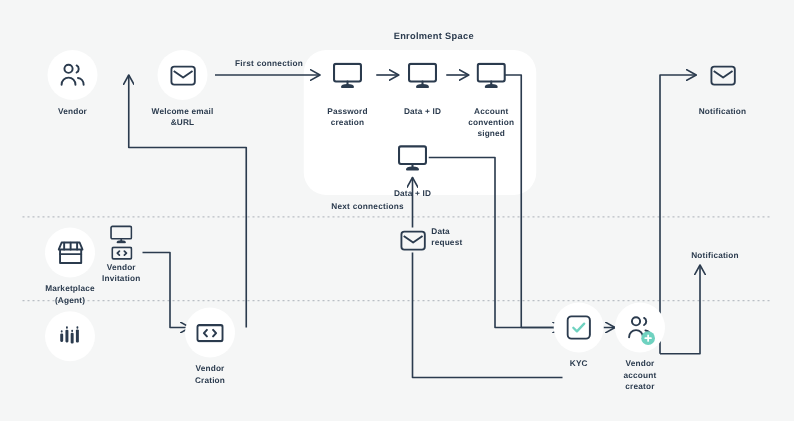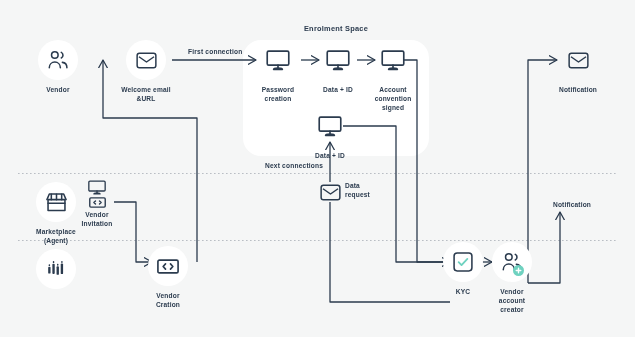--- a/index.html
+++ b/index.html
@@ -62,21 +62,21 @@
 <body>
 
 <div id="stage">
 
   <svg class="svg-layer" id="lanes" viewBox="0 0 635 337">
     <line x1="18" y1="173.5" x2="618" y2="173.5" stroke="#b9bec4" stroke-width="1" stroke-dasharray="1.6 2.4"></line>
     <line x1="18" y1="240.5" x2="618" y2="240.5" stroke="#b9bec4" stroke-width="1" stroke-dasharray="1.6 2.4"></line>
   </svg>
 
   <div class="panel" style="left:243px;top:40px;width:186px;height:116px;"></div>
-  <div class="panel-title" style="left:243px;top:24px;width:186px;">Enrolment Space</div>
+  <div class="panel-title" style="left:254px;top:24px;width:186px;">Enrolment Space</div>
 
   <svg class="svg-layer" id="edges" viewBox="0 0 635 337">
     <defs>
       <marker id="ah" viewBox="0 0 10 10" refX="9" refY="5" markerWidth="7" markerHeight="7" orient="auto-start-reverse">
         <path d="M 0 0 L 9 5 L 0 10" fill="none" stroke="#2b3b4e" stroke-width="1.4" stroke-linecap="round" stroke-linejoin="round"></path>
       </marker>
     </defs>
     <g fill="none" stroke="#2b3b4e" stroke-width="1.3" stroke-linejoin="round" stroke-linecap="butt">
 
       <path d="M 197 262 L 197 118 L 103 118 L 103 60" marker-end="url(#ah)"></path>

